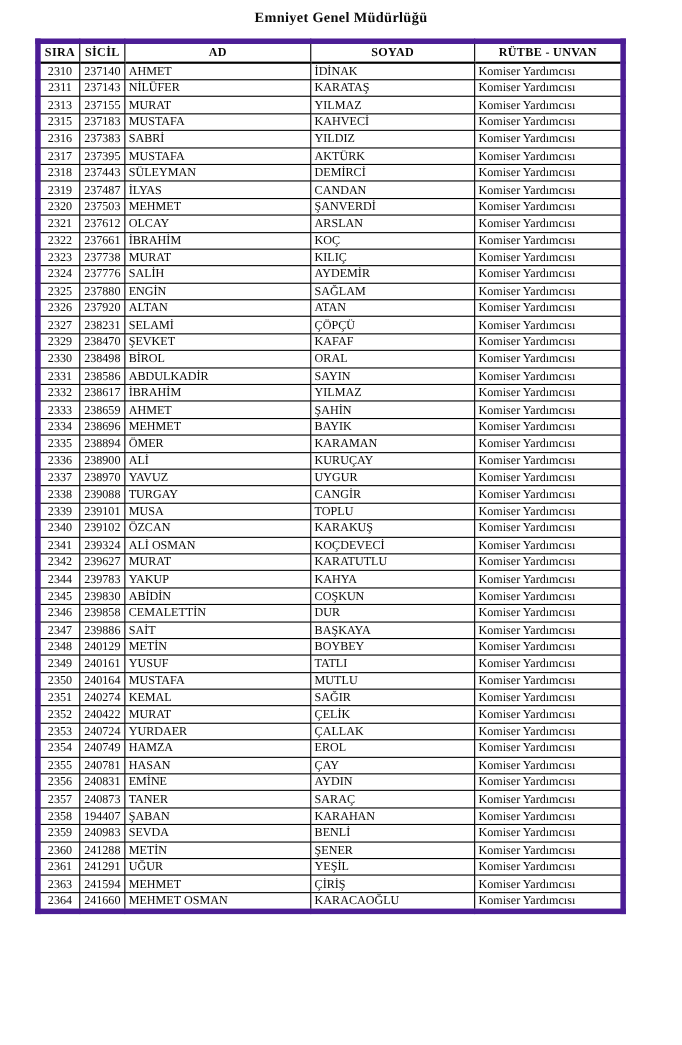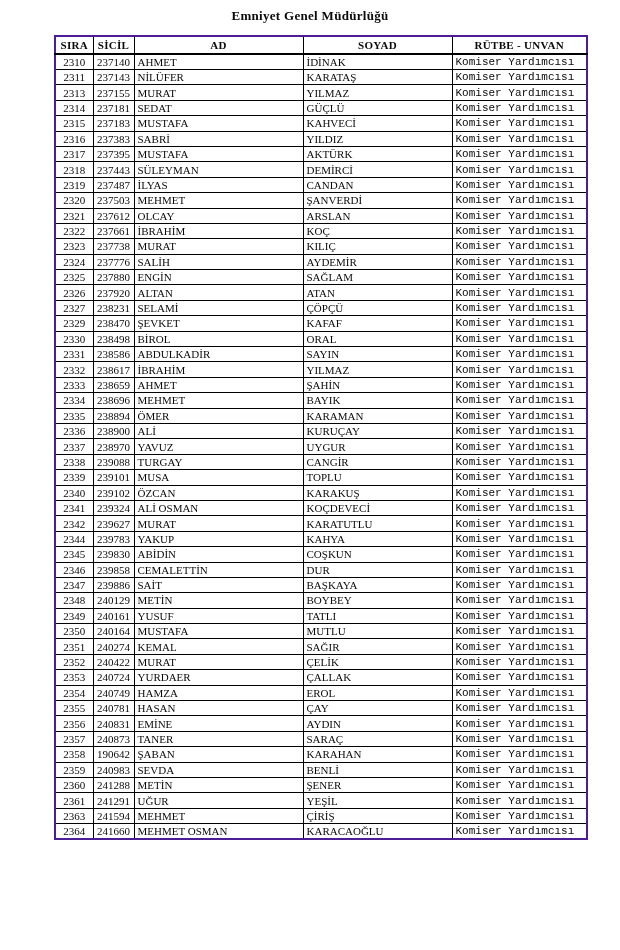--- a/index.html
+++ b/index.html
@@ -24,25 +24,25 @@
     left: 0;
     width: 620px;
     text-align: center;
     font-size: 13px;
     font-weight: bold;
     letter-spacing: 0.3px;
   }
   table.roster {
     position: absolute;
     top: 35px;
-    left: 54px;
+    left: 32px;
     width: 532px;
     border-collapse: collapse;
     table-layout: fixed;
-    border: 2px solid #4c1d95;
+    border: 5px solid #4c1d95;
   }
   table.roster th {
     border: 1px solid #000;
     border-bottom: 2px solid #000;
     font-size: 11px;
     font-weight: bold;
     text-align: center;
     height: 16px;
     padding: 0 2px;
     letter-spacing: 0.3px;
@@ -54,21 +54,21 @@
     font-size: 11px;
     height: 15.4px;
     box-sizing: border-box;
     padding: 0 3px;
     line-height: 14px;
     white-space: nowrap;
     overflow: hidden;
   }
   td.c0, td.c1 { text-align: center; padding: 0 1px; }
   td.c2, td.c3 { text-align: left; }
-  td.c4 { text-align: left; font-size: 10.5px; font-family: Liberation Mono, monospace; }
+  td.c4 { text-align: left; font-size: 10.5px; }
 </style>
 </head>
 <body>
 
 <div class="page">
   <div class="doc-title">Emniyet Genel Müdürlüğü</div>
 
   <table class="roster">
     <colgroup>
       <col style="width:38px">
@@ -102,27 +102,20 @@
           <td class="c4">Komiser Yardımcısı</td>
         </tr>
         <tr>
           <td class="c0">2313</td>
           <td class="c1">237155</td>
           <td class="c2">MURAT</td>
           <td class="c3">YILMAZ</td>
           <td class="c4">Komiser Yardımcısı</td>
         </tr>
         <tr>
-          <td class="c0">2314</td>
-          <td class="c1">237181</td>
-          <td class="c2">SEDAT</td>
-          <td class="c3">GÜÇLÜ</td>
-          <td class="c4">Komiser Yardımcısı</td>
-        </tr>
-        <tr>
           <td class="c0">2315</td>
           <td class="c1">237183</td>
           <td class="c2">MUSTAFA</td>
           <td class="c3">KAHVECİ</td>
           <td class="c4">Komiser Yardımcısı</td>
         </tr>
         <tr>
           <td class="c0">2316</td>
           <td class="c1">237383</td>
           <td class="c2">SABRİ</td>
@@ -397,21 +390,21 @@
         </tr>
         <tr>
           <td class="c0">2357</td>
           <td class="c1">240873</td>
           <td class="c2">TANER</td>
           <td class="c3">SARAÇ</td>
           <td class="c4">Komiser Yardımcısı</td>
         </tr>
         <tr>
           <td class="c0">2358</td>
-          <td class="c1">190642</td>
+          <td class="c1">194407</td>
           <td class="c2">ŞABAN</td>
           <td class="c3">KARAHAN</td>
           <td class="c4">Komiser Yardımcısı</td>
         </tr>
         <tr>
           <td class="c0">2359</td>
           <td class="c1">240983</td>
           <td class="c2">SEVDA</td>
           <td class="c3">BENLİ</td>
           <td class="c4">Komiser Yardımcısı</td>

